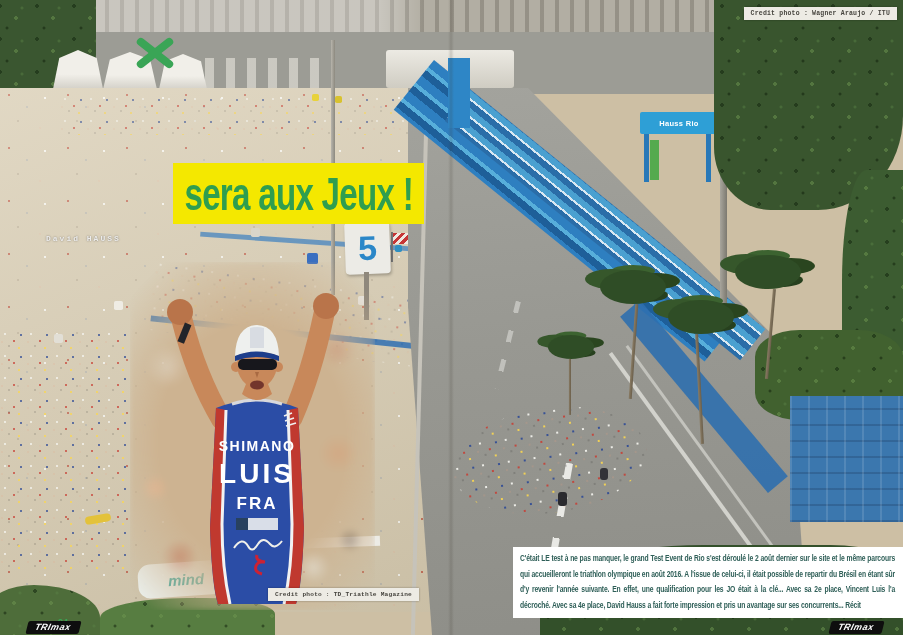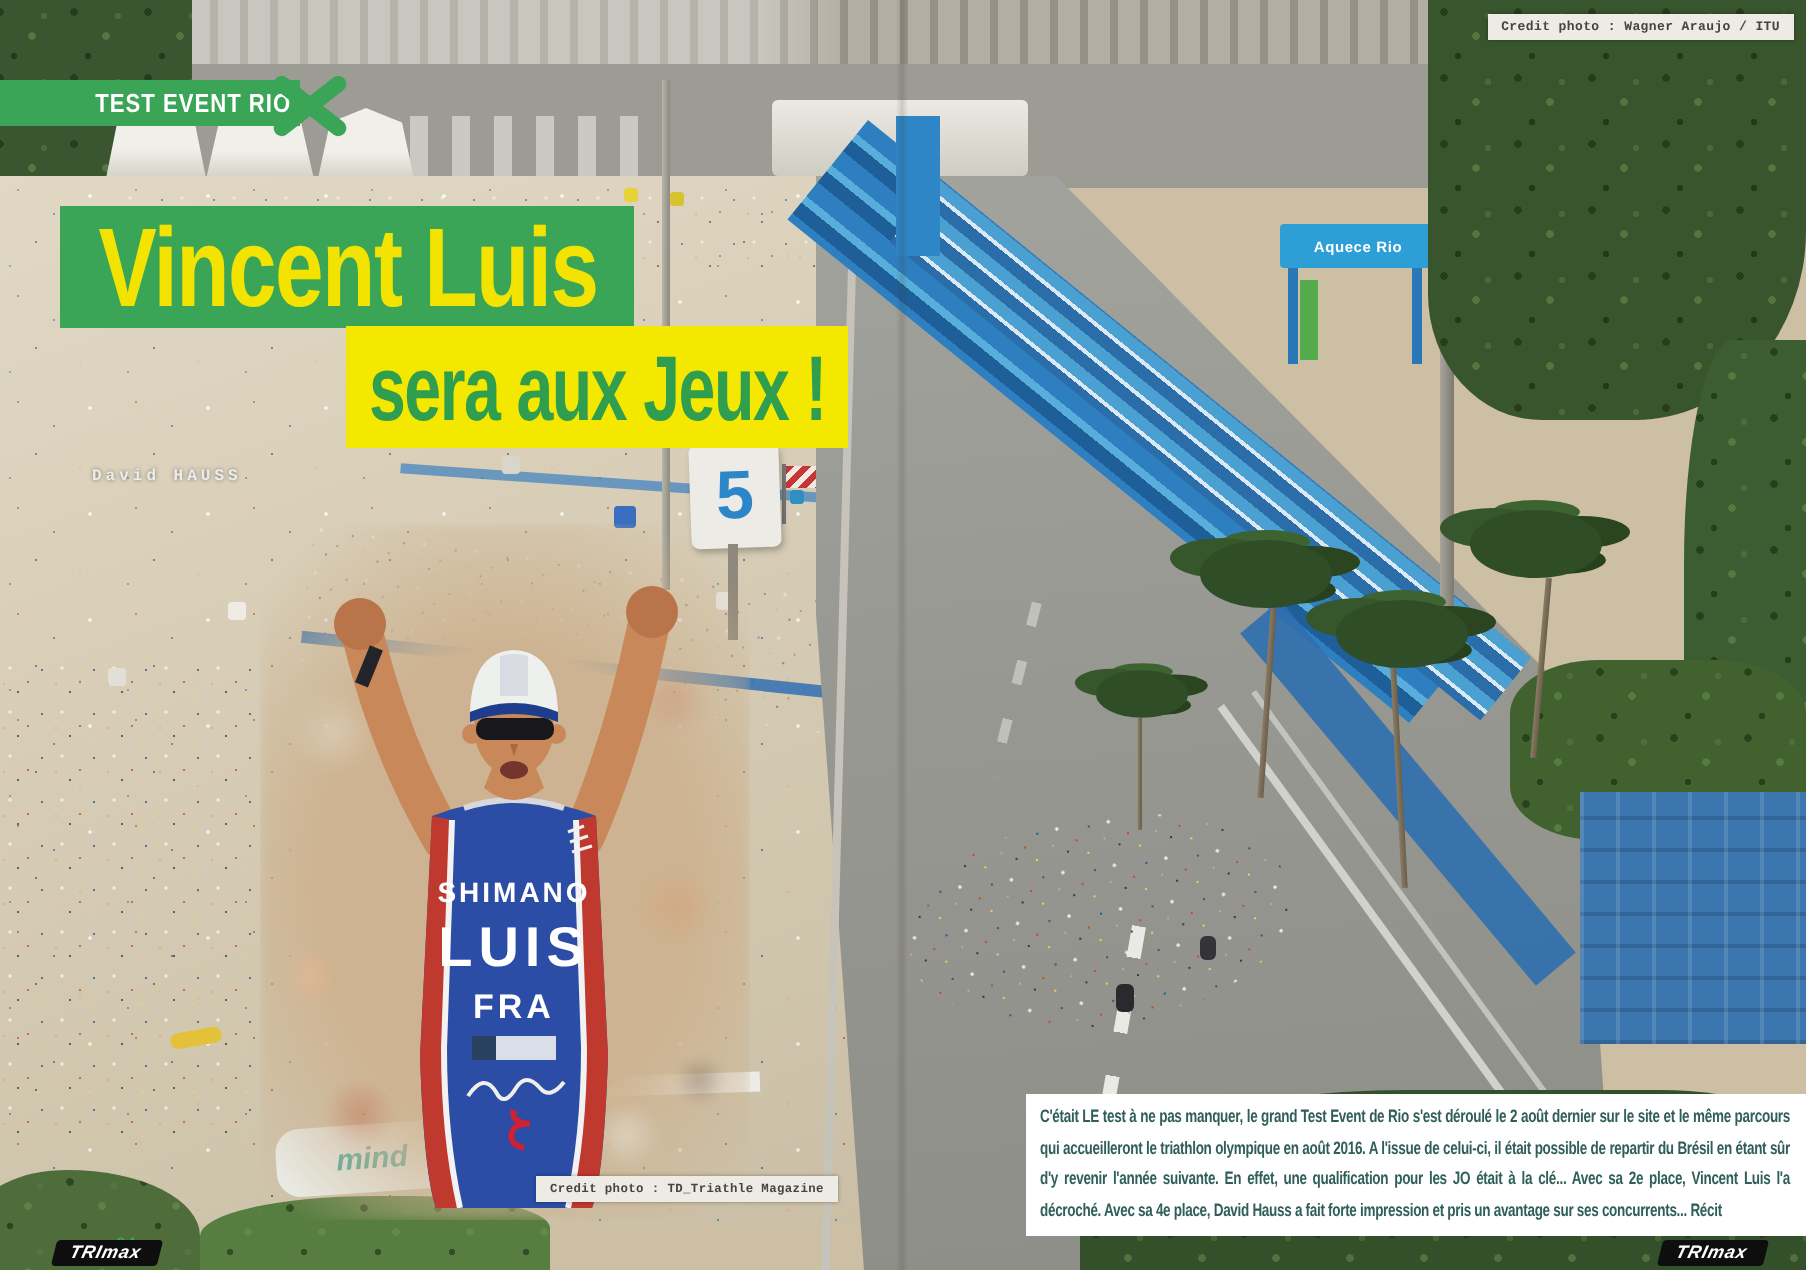--- a/index.html
+++ b/index.html
@@ -156,21 +156,21 @@
     <div class="abs" style="left:470px;top:90px;width:380px;height:40px;
       transform:rotate(39deg); transform-origin:0 0;
       background:repeating-linear-gradient(180deg,#4aa0d0 0 6px, #d9e8f2 6px 8px, #2a6da8 8px 14px);"></div>
     <div class="abs" style="left:448px;top:58px;width:22px;height:70px;background:#2e86c6;"></div>
     <div class="abs" style="left:640px;top:300px;width:230px;height:26px;background:#2f6fae;transform:rotate(50deg);transform-origin:0 0;opacity:.9;"></div>
 
     <div class="abs" style="left:644px;top:134px;width:5px;height:48px;background:#2878b8;"></div>
     <div class="abs" style="left:706px;top:134px;width:5px;height:48px;background:#2878b8;"></div>
     <div class="abs" style="left:650px;top:140px;width:9px;height:40px;background:#55aa4e;"></div>
     <div class="abs aquece">
-        <span>Aquece Rio</span>
+        <span>Hauss Rio</span>
       </div>
 
     <div class="abs" style="left:331px;top:40px;width:4px;height:255px;background:linear-gradient(90deg,#b8b5ac,#8c897f);"></div>
     <div class="abs" style="left:720px;top:92px;width:7px;height:225px;background:linear-gradient(90deg,#a8a59c,#7c7970);"></div>
 
     <div class="abs dots-dense" style="left:452px;top:408px;width:195px;height:105px;border-radius:50%;transform:rotate(-8deg);"></div>
     <div class="abs" style="left:558px;top:492px;width:9px;height:14px;background:#2a2a2e;border-radius:3px;"></div>
     <div class="abs" style="left:600px;top:468px;width:8px;height:12px;background:#333338;border-radius:3px;"></div>
 
     <div class="abs tree-noise" style="left:714px;top:0;width:189px;height:210px;background-color:#39552e;border-radius:0 0 45% 30%;"></div>
@@ -263,31 +263,25 @@
     <text x="111" y="215" text-anchor="middle" fill="#ffffff" font-family="Liberation Sans, sans-serif" font-size="28" font-weight="bold" letter-spacing="3">LUIS</text>
     <text x="111" y="241" text-anchor="middle" fill="#ffffff" font-family="Liberation Sans, sans-serif" font-size="17" font-weight="bold" letter-spacing="2">FRA</text>
   </svg>
 
   <div class="abs fold"></div>
 
   <div class="abs credit tr">
     <span>Credit photo : Wagner Araujo / ITU</span>
   </div>
 
-  <div class="abs ribbon">
-    <span>TEST EVENT RIO</span>
-  </div>
   <div class="abs ribbon-x">
       <i></i>
       <i></i>
     </div>
 
-  <div class="abs hl1">
-    <span>Vincent Luis</span>
-  </div>
   <div class="abs hl2">
     <span>sera aux Jeux !</span>
   </div>
 
   <div class="abs byline">
     <span>David HAUSS</span>
   </div>
 
   <div class="abs credit bl">
     <span>Credit photo : TD_Triathle Magazine</span>

